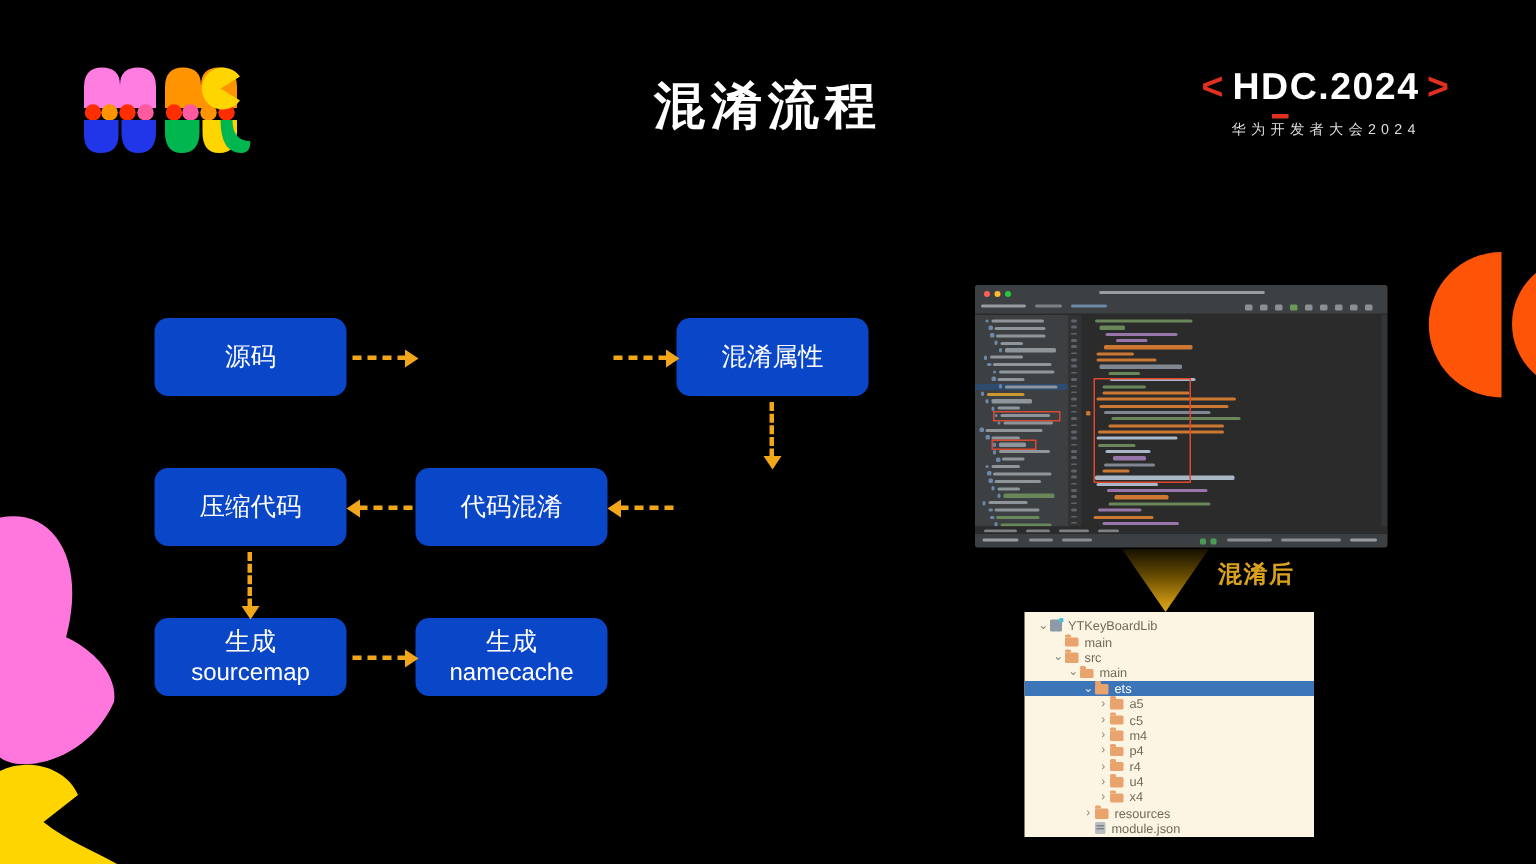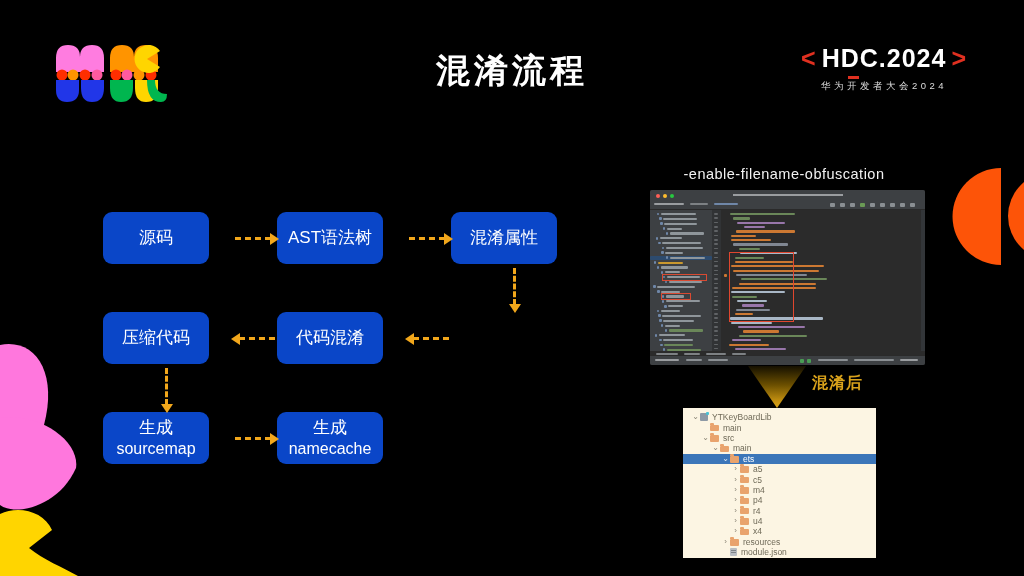--- a/index.html
+++ b/index.html
@@ -12,21 +12,21 @@
   .brand{position:absolute;right:52px;top:44px;text-align:center;}
   .brand-line{color:#fff;font-size:25px;font-weight:bold;letter-spacing:1px;white-space:nowrap;}
   .brand-line .bracket{color:var(--red);font-weight:bold;padding:0 5px;}
   .brand-underline{position:absolute;left:52px;top:32px;width:11px;height:3px;background:var(--red);}
   .brand-sub{color:#ddd;font-size:9.5px;letter-spacing:3.5px;margin-top:7px;white-space:nowrap;}
   
   .section-header{position:absolute;border:2px solid #fff;box-sizing:border-box;height:33px;
                   display:flex;align-items:center;justify-content:center;color:#fff;
                   font-size:19px;font-weight:bold;letter-spacing:2px;}
   
-  .fbox{position:absolute;width:106px;height:52px;background:var(--blue);border-radius:9px;
+  .fbox{position:absolute;width:128px;height:52px;background:var(--blue);border-radius:9px;
         color:#fff;display:flex;flex-direction:column;align-items:center;justify-content:center;
         font-size:17px;text-align:center;line-height:1.2;}
   .fbox .l2{font-size:16px;}
   
   .arrow-h{position:absolute;height:0;border-top:3px dashed var(--gold);}
   .arrow-h.dir-right::after{content:"";position:absolute;right:-8px;top:-7.5px;width:0;height:0;
       border-left:9px solid var(--gold);border-top:6px solid transparent;border-bottom:6px solid transparent;}
   .arrow-h.dir-left::after{content:"";position:absolute;left:-8px;top:-7.5px;width:0;height:0;
       border-right:9px solid var(--gold);border-top:6px solid transparent;border-bottom:6px solid transparent;}
   .arrow-v{position:absolute;width:0;border-left:3px dashed var(--gold);}
@@ -105,21 +105,20 @@
   <div class="page-title">混淆流程</div>
 
   <div class="brand">
     <div class="brand-line"><span class="bracket">&lt;</span><span>HDC.2024</span><span class="bracket">&gt;</span></div>
     <div class="brand-underline"></div>
     <div class="brand-sub">华为开发者大会2024</div>
   </div>
 
 
   <div class="fbox" style="left:103px;top:212px;">源码</div>
-  <div class="fbox" style="left:277px;top:212px;">AST语法树</div>
   <div class="fbox" style="left:103px;top:312px;">压缩代码</div>
 
   <div class="fbox" style="left:451px;top:212px;">混淆属性</div>
   <div class="fbox" style="left:277px;top:312px;">代码混淆</div>
 
   <div class="fbox" style="left:103px;top:412px;">
     <span>生成</span>
     <span class="l2">sourcemap</span>
   </div>
   <div class="fbox" style="left:277px;top:412px;">
@@ -128,21 +127,20 @@
   </div>
 
   <div class="arrow-h dir-right" style="left:235px;top:237px;width:36px;"></div>
   <div class="arrow-h dir-right" style="left:409px;top:237px;width:36px;"></div>
   <div class="arrow-v dir-down" style="left:513px;top:268px;height:37px;"></div>
   <div class="arrow-h dir-left" style="left:413px;top:337px;width:36px;"></div>
   <div class="arrow-h dir-left" style="left:239px;top:337px;width:36px;"></div>
   <div class="arrow-v dir-down" style="left:165px;top:368px;height:37px;"></div>
   <div class="arrow-h dir-right" style="left:235px;top:437px;width:36px;"></div>
 
-  <div class="flag-text">-enable-filename-obfuscation</div>
 
   <div class="ide">
     <div class="ide-titlebar">
       <span class="ide-dot" style="left:6px;background:#ff5f57;"></span>
       <span class="ide-dot" style="left:13px;background:#febc2e;"></span>
       <span class="ide-dot" style="left:20px;background:#28c840;"></span>
       <span class="ide-titletext"></span>
     </div>
     <div class="ide-toolbar" id="ide-toolbar">
         <span class="bar" style="left: 4px; top: 3px; width: 30px; background: rgb(154, 157, 160);"></span>

